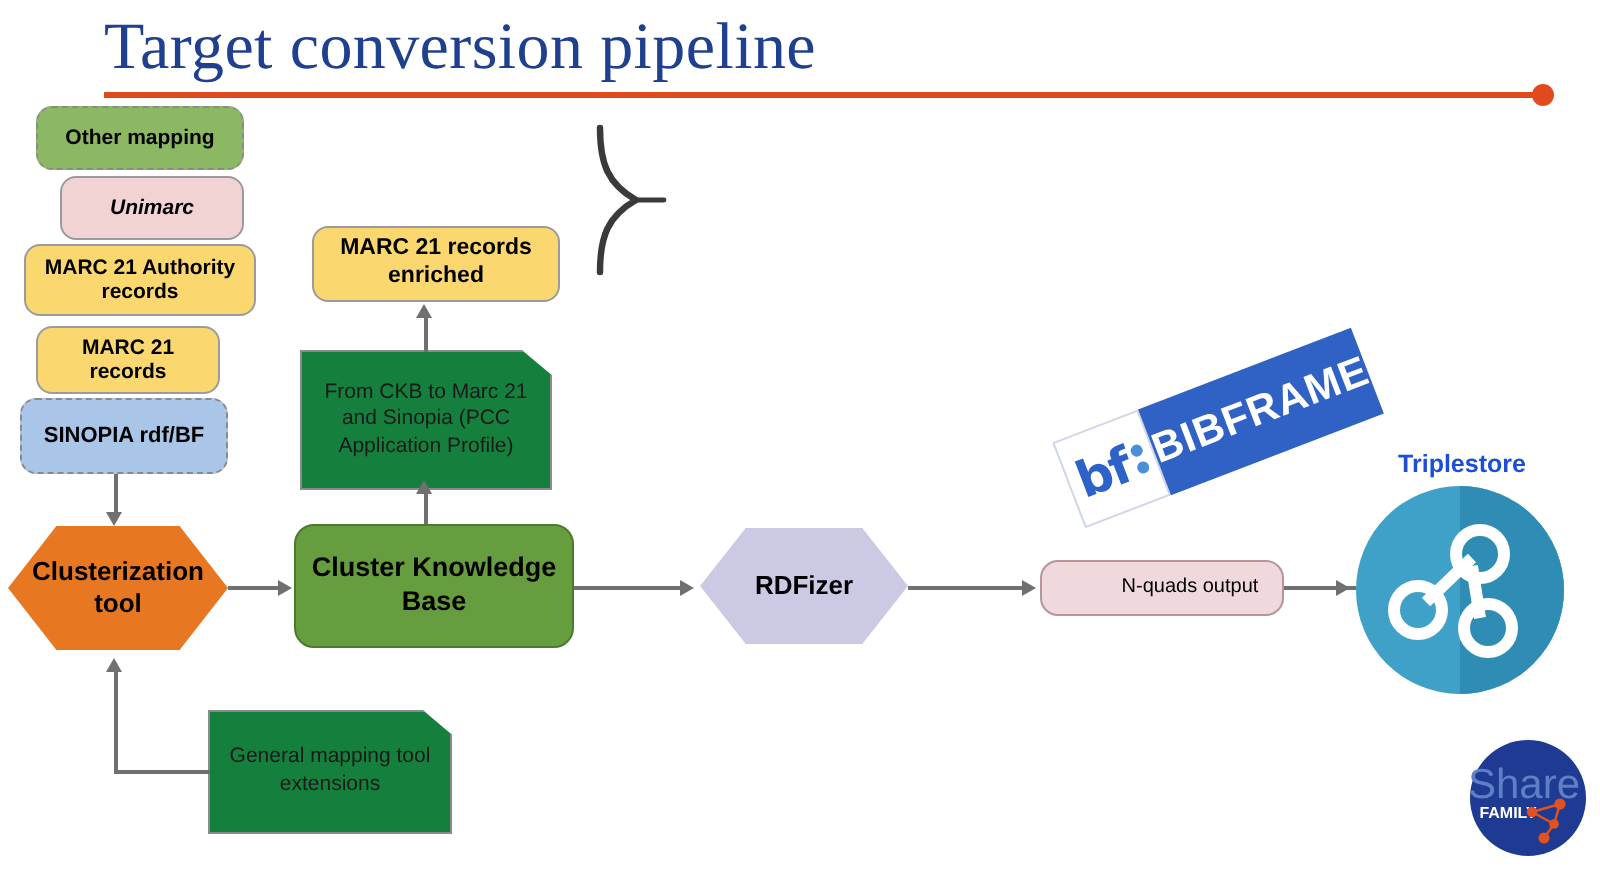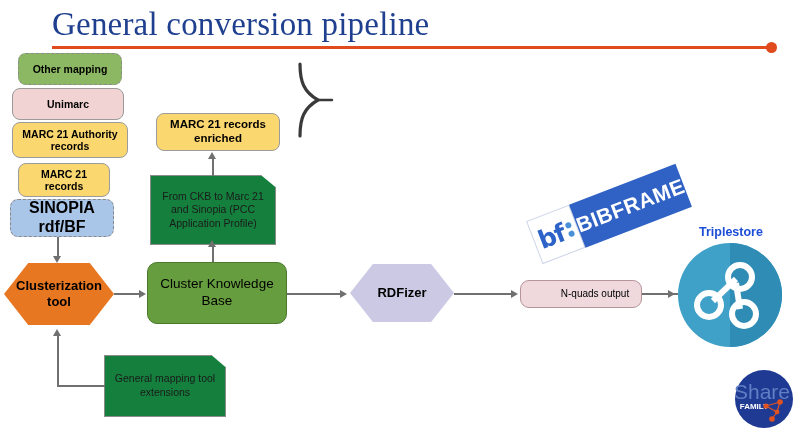--- a/index.html
+++ b/index.html
@@ -71,21 +71,21 @@
   .blue    { background: #a9c5e8; }
 
   
   .proc {
     position: absolute;
     box-sizing: border-box;
     display: flex;
     align-items: center;
     justify-content: center;
     text-align: center;
-    font-weight: normal;
+    font-weight: bold;
     line-height: 1.25;
     color: #000;
   }
   #ckb {
     background: #669d3f;
     border: 1.2px solid #4c7a2d;
     border-radius: 10px;
     font-size: 13.5px;
   }
   #nquads {
@@ -228,37 +228,37 @@
     top: 369px;
     width: 60px;
     height: 60px;
   }
 </style>
 </head>
 <body>
 
 <div id="slide">
 
-  <div id="title">General conversion pipeline</div>
+  <div id="title">Target conversion pipeline</div>
   <div id="title-rule"></div>
   <div id="title-rule-dot"></div>
 
   <div class="node green dashed" style="left:18px; top:53px; width:104px; height:32px;">
     <span>Other mapping</span>
   </div>
-  <div class="node pink solid" style="left:12px; top:88px; width:112px; height:32px;">
+  <div class="node pink solid" style="left:30px; top:88px; width:92px; height:32px;font-style:italic;">
     <span>Unimarc</span>
   </div>
   <div class="node yellow solid" style="left:12px; top:122px; width:116px; height:36px;">
     <span>MARC 21 Authority records</span>
   </div>
   <div class="node yellow solid" style="left:18px; top:163px; width:92px; height:34px;">
     <span>MARC 21 records</span>
   </div>
-  <div class="node blue dashed" style="left:10px; top:199px; width:104px; height:38px; font-size:16px;">
+  <div class="node blue dashed" style="left:10px; top:199px; width:104px; height:38px; font-size:11px;">
     <span>SINOPIA rdf/BF</span>
   </div>
 
   <div class="conn vline" style="left:57px; top:237px; height:22px;"></div>
   <div class="arrow-down" style="left:53px; top:256px;"></div>
 
   <div class="node yellow solid" style="left:156px; top:113px; width:124px; height:38px; font-size:11.5px;">
     <span>MARC 21 records enriched</span>
   </div>
 

